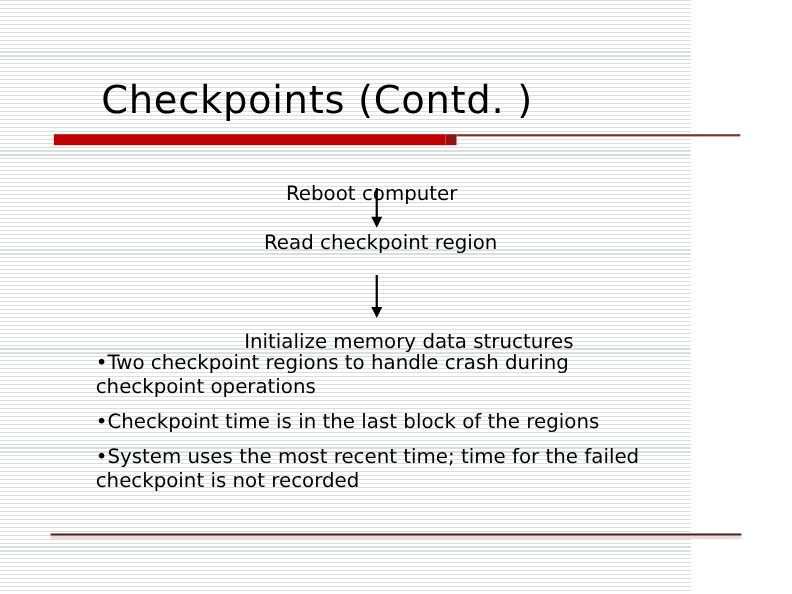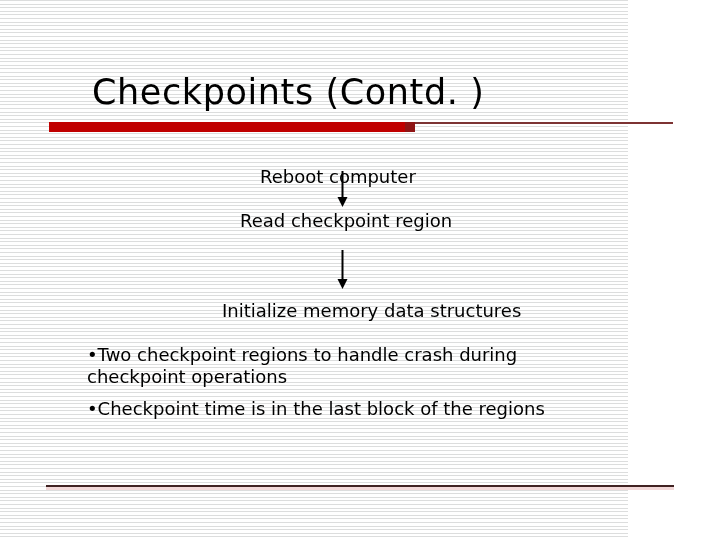--- a/index.html
+++ b/index.html
@@ -38,21 +38,21 @@
   .flow-step{
     position:absolute;font-size:18px;line-height:20px;white-space:nowrap;color:#000;
   }
   #flow-step-1{left:260px;top:147px;margin-top:20px;}
   #flow-step-2{left:240px;top:211px;text-align:right;}
   #flow-step-3{left:194px;top:301px;margin-left:28px;}
   .arrow{position:absolute;width:13px;}
   #arrow-1{left:336px;top:171px;height:37px;}
   #arrow-2{left:336px;top:250px;height:40px;}
   .bullets{
-    position:absolute;left:87px;top:344px;width:520px;
+    position:absolute;left:87px;top:319px;width:520px;
   }
   .bullet{
     font-size:18px;line-height:22px;margin:0 0 10px 0;color:#000;
   }
   .bullet .line{display:block;white-space:nowrap;}
   .bottom-divider{
     position:absolute;left:46px;top:485px;width:628px;height:5px;
   }
   .bottom-divider .dark{
     position:absolute;left:0;top:0;width:100%;height:2px;
@@ -91,20 +91,24 @@
   <div class="flow-step" id="flow-step-3">Initialize memory data structures</div>
 
   <div class="bullets">
     <p class="bullet">
       <span class="line">•Two checkpoint regions to handle crash during</span>
       <span class="line">checkpoint operations</span>
     </p>
     <p class="bullet">
       <span class="line">•Checkpoint time is in the last block of the regions</span>
     </p>
+    <p class="bullet">
+      <span class="line">•System uses the most recent time; time for the failed</span>
+      <span class="line">checkpoint is not recorded</span>
+    </p>
   </div>
 
   <div class="bottom-divider">
     <div class="dark"></div>
     <div class="pink"></div>
   </div>
 
 </div>
 
 </body></html>

